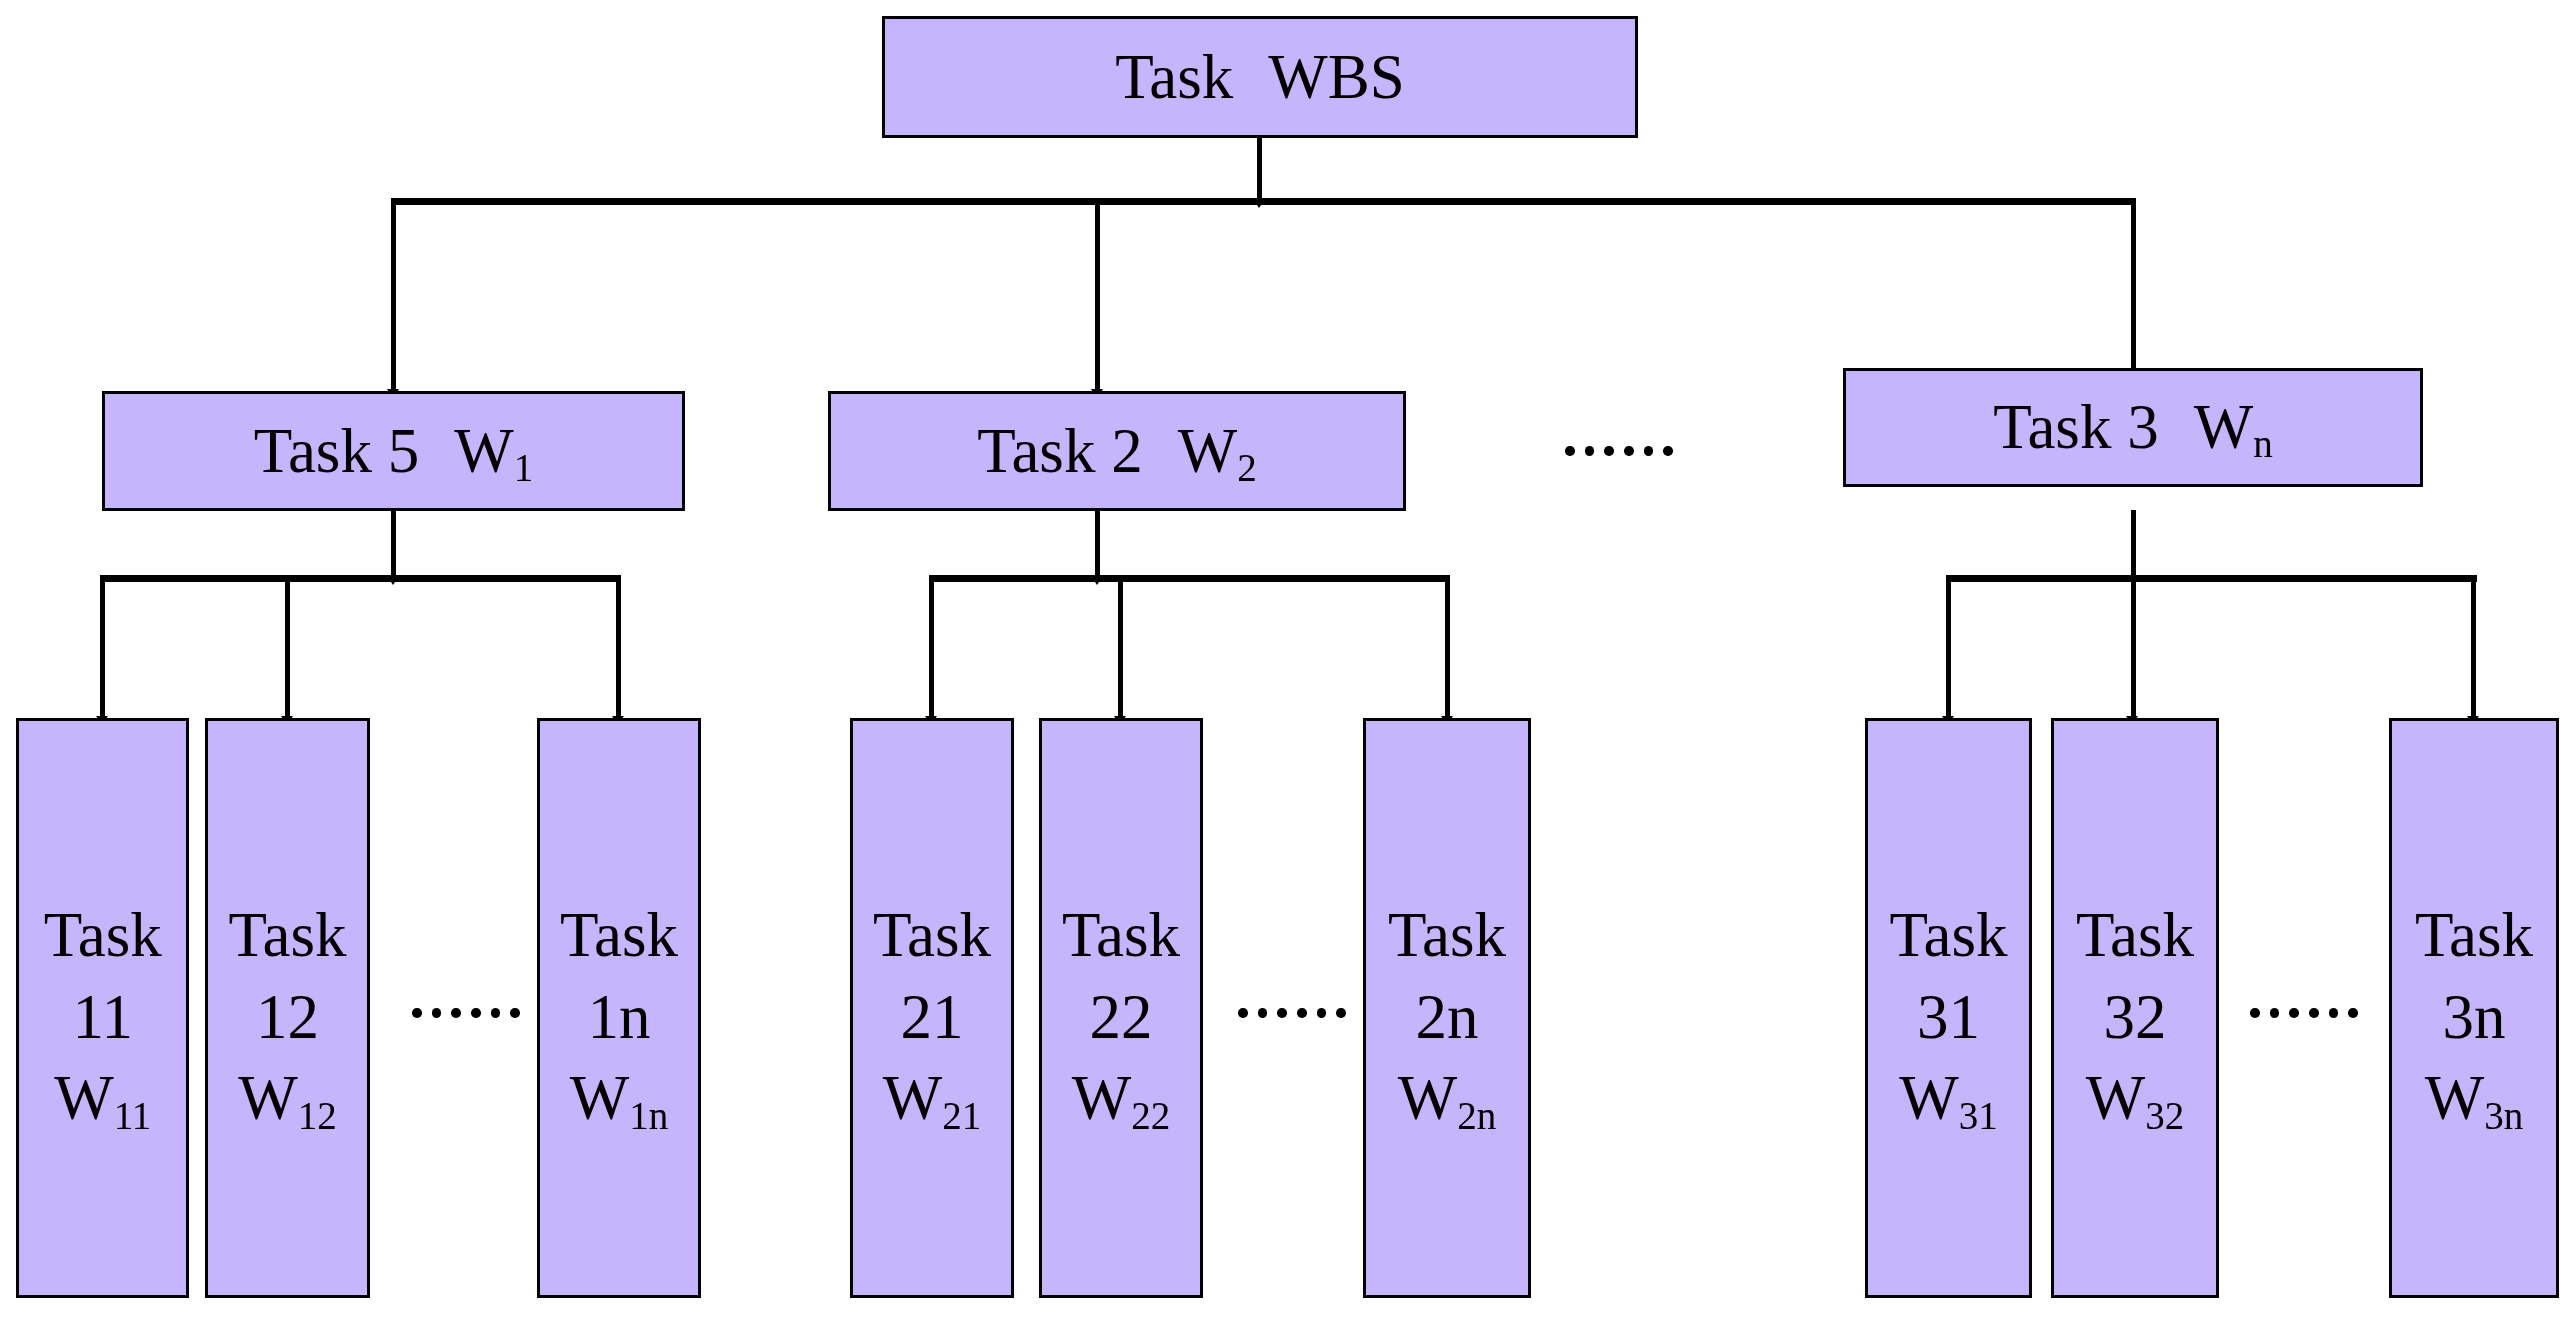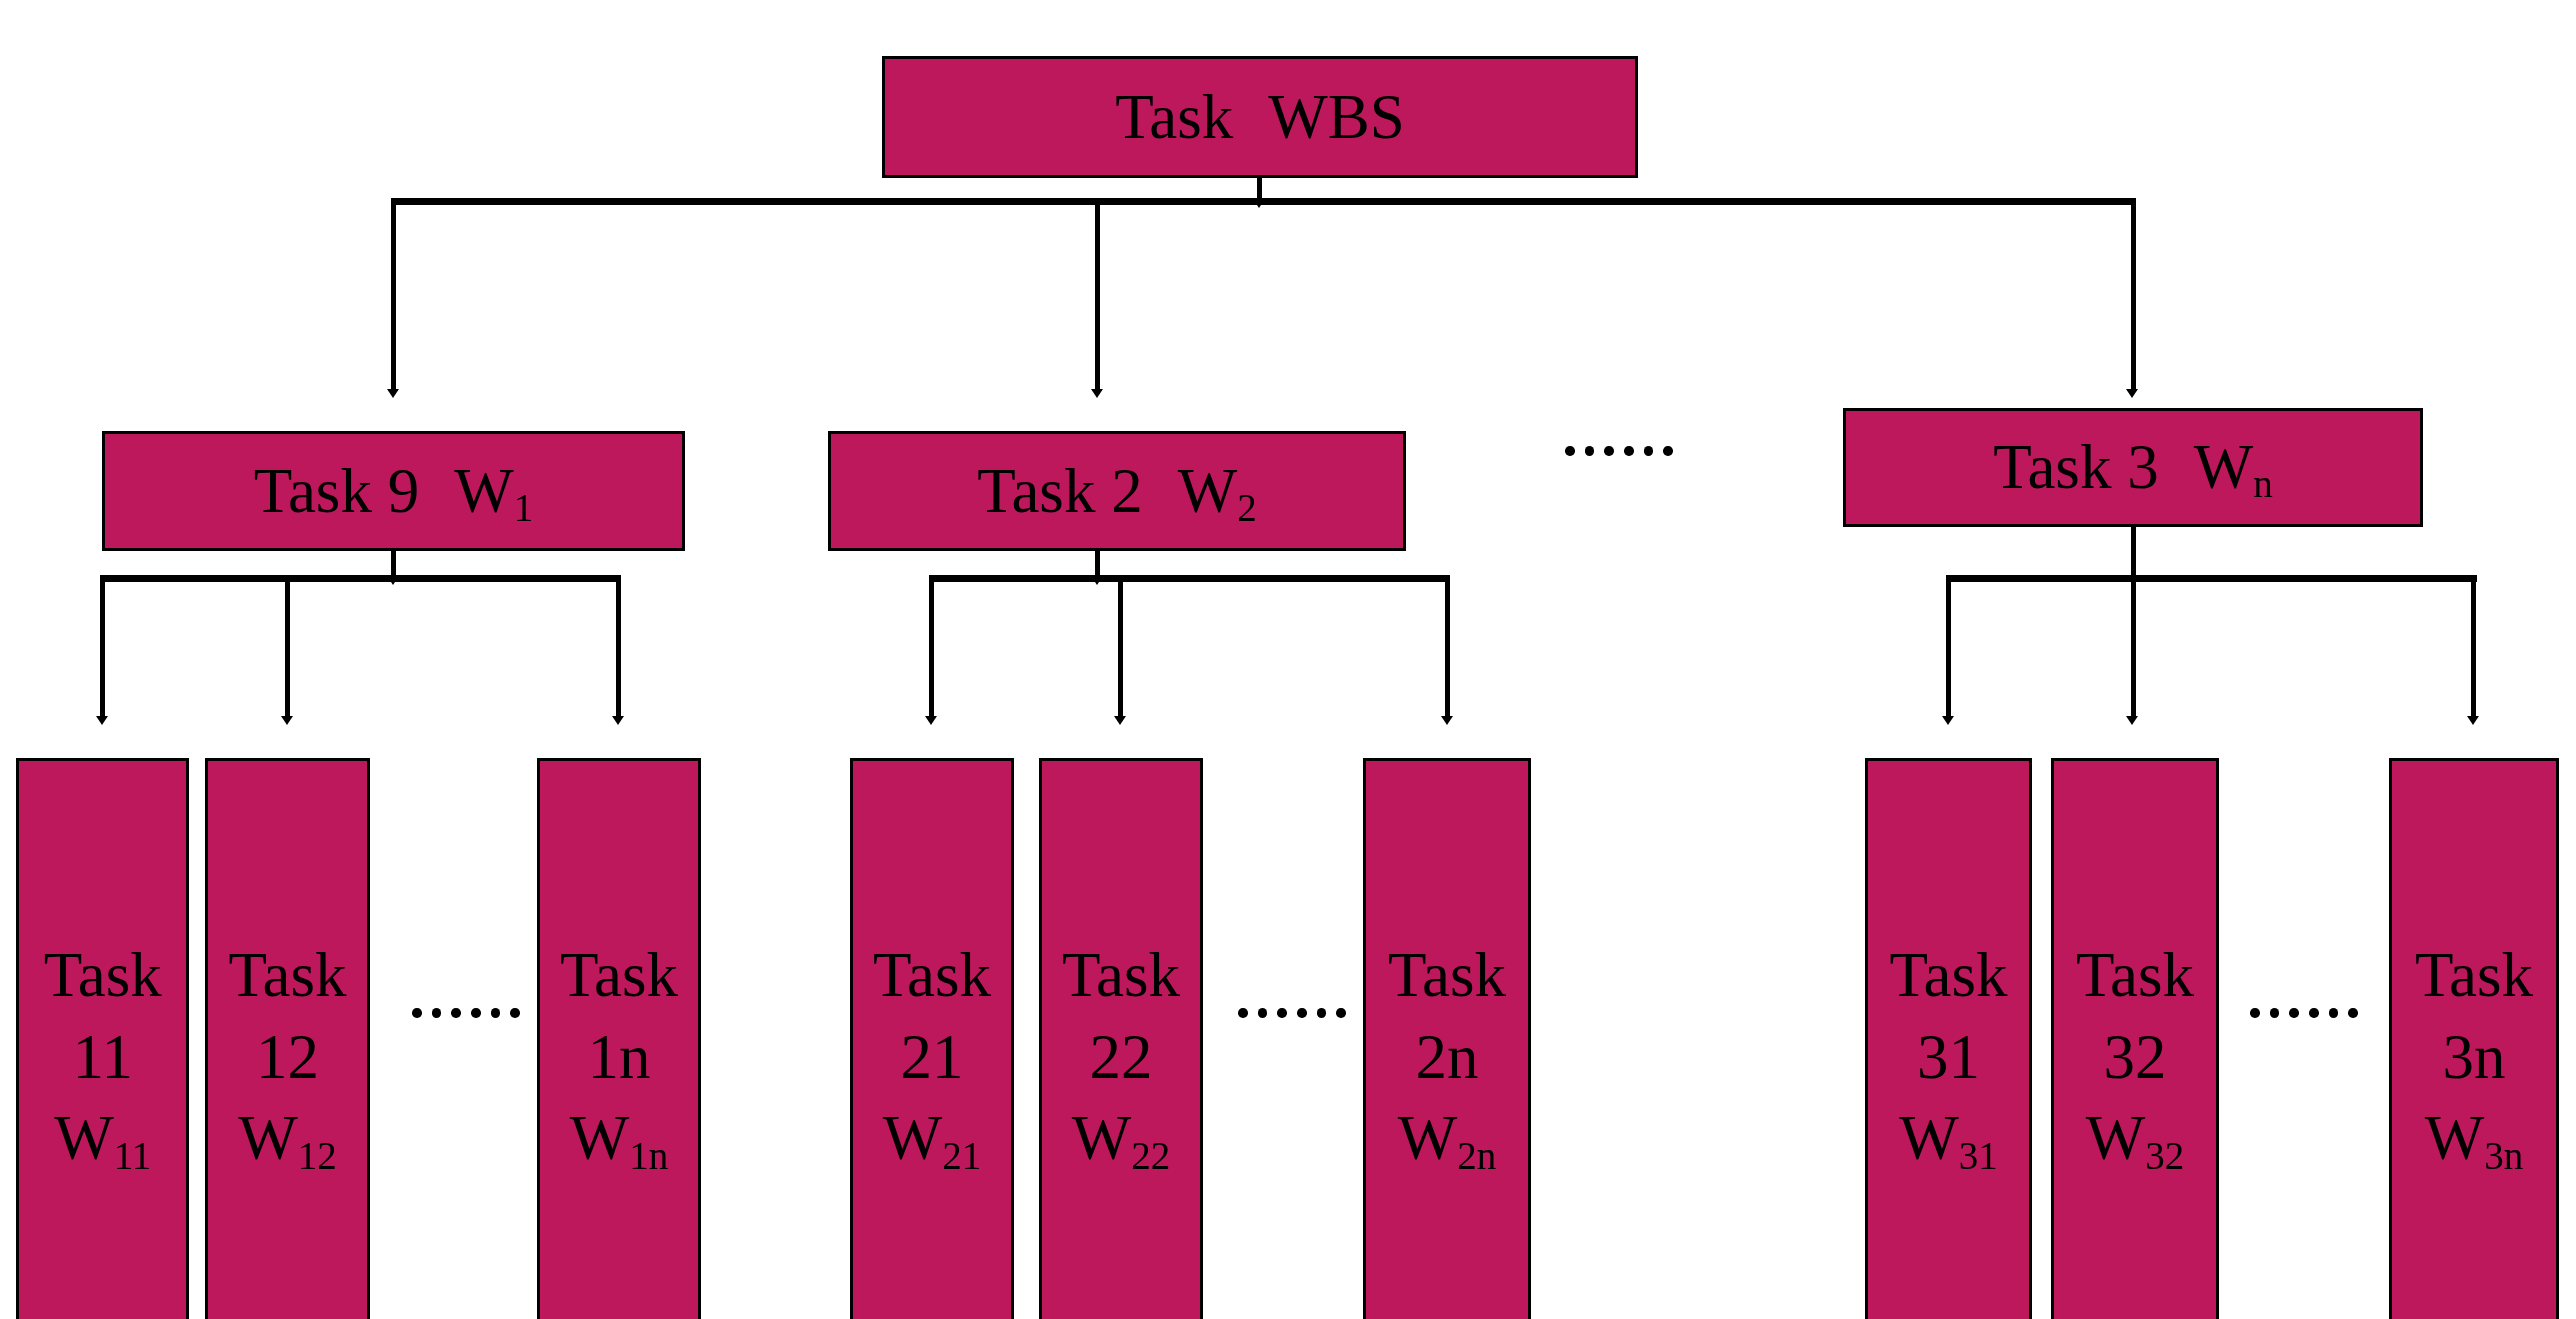--- a/index.html
+++ b/index.html
@@ -1,23 +1,23 @@
 <!DOCTYPE html>
 <html style="font-size:11px"><head>
 <meta charset="utf-8">
 <style>
   html,body{margin:0;padding:0}
   body{
     position:relative;width:2576px;height:1320px;background:#ffffff;color:#000;
     font-family:"Liberation Serif","DejaVu Serif",serif;overflow:hidden;
   }
   .box{
-    position:absolute;box-sizing:border-box;border:3.4px solid #000;background:#be185d;
+    position:absolute;box-sizing:border-box;border:3.4px solid #000;background:#c4b5fd;
     display:flex;align-items:center;justify-content:center;
-    font-size:63px;white-space:nowrap;margin-top:40px;
+    font-size:63px;white-space:nowrap;
   }
   .leaf{
     flex-direction:column;line-height:1.3;padding-top:19px;
     white-space:normal;text-align:center;
   }
   .wsub{
     font-size:0.62em;line-height:0;position:relative;top:0.24em;
   }
   .gap{display:inline-block;width:35px}
   .v,.h{position:absolute;background:#000}
@@ -74,21 +74,21 @@
 <div class="ar" style="left:2126px;top:716px"></div>
 <div class="ar" style="left:2467px;top:716px"></div>
 
 <div class="box" style="left:882px;top:16.3px;width:756px;height:122px">
   <span>Task</span>
     <span class="gap"></span>
     <span>WBS</span>
 </div>
 
 <div class="box" style="left:102px;top:391px;width:583px;height:120px">
-  <span>Task 9</span>
+  <span>Task 5</span>
     <span class="gap"></span>
     <span><span>W</span><span class="wsub">1</span></span>
 </div>
 <div class="box" style="left:828px;top:391px;width:578px;height:120px">
   <span>Task 2</span>
     <span class="gap"></span>
     <span><span>W</span><span class="wsub">2</span></span>
 </div>
 <div class="box" style="left:1843px;top:368px;width:580px;height:119px">
   <span>Task 3</span>

